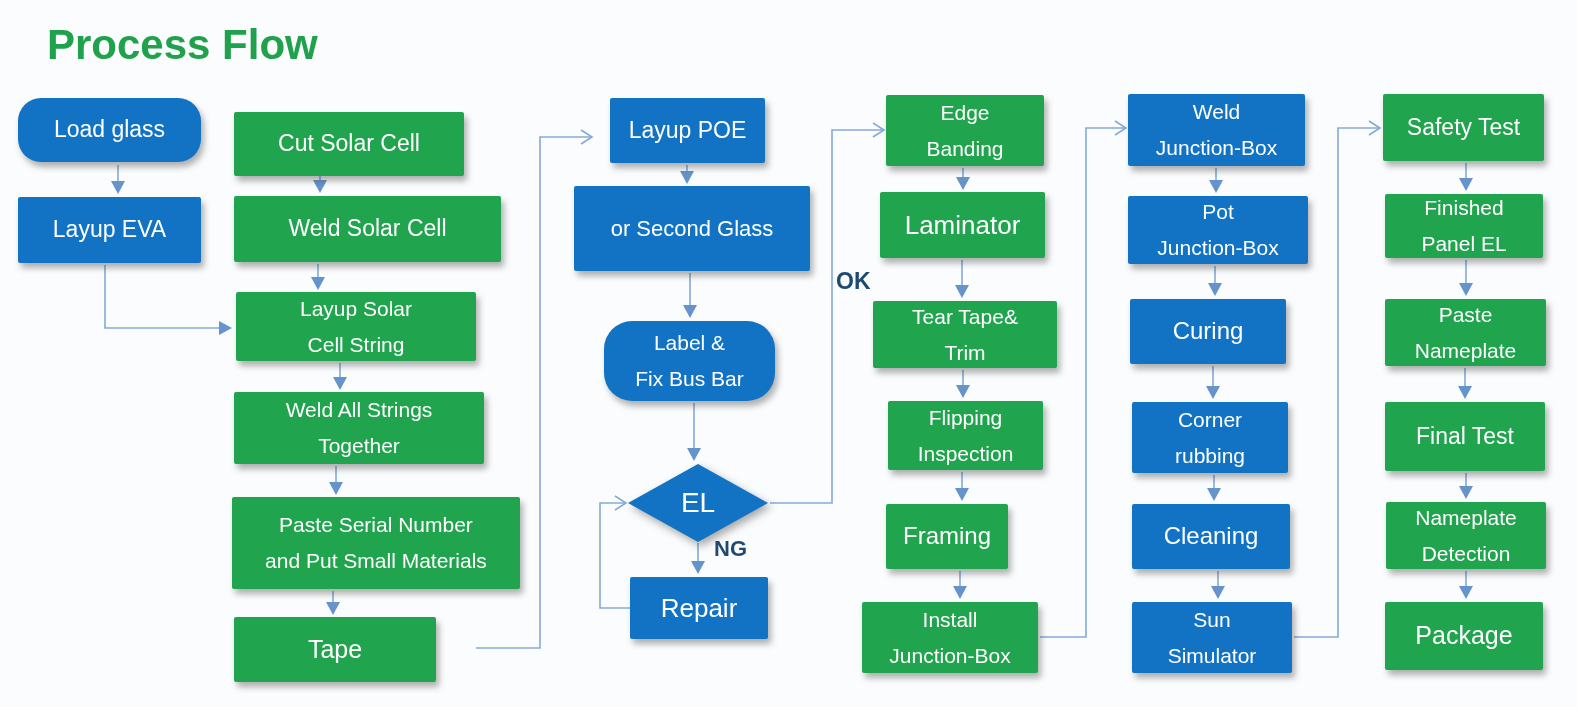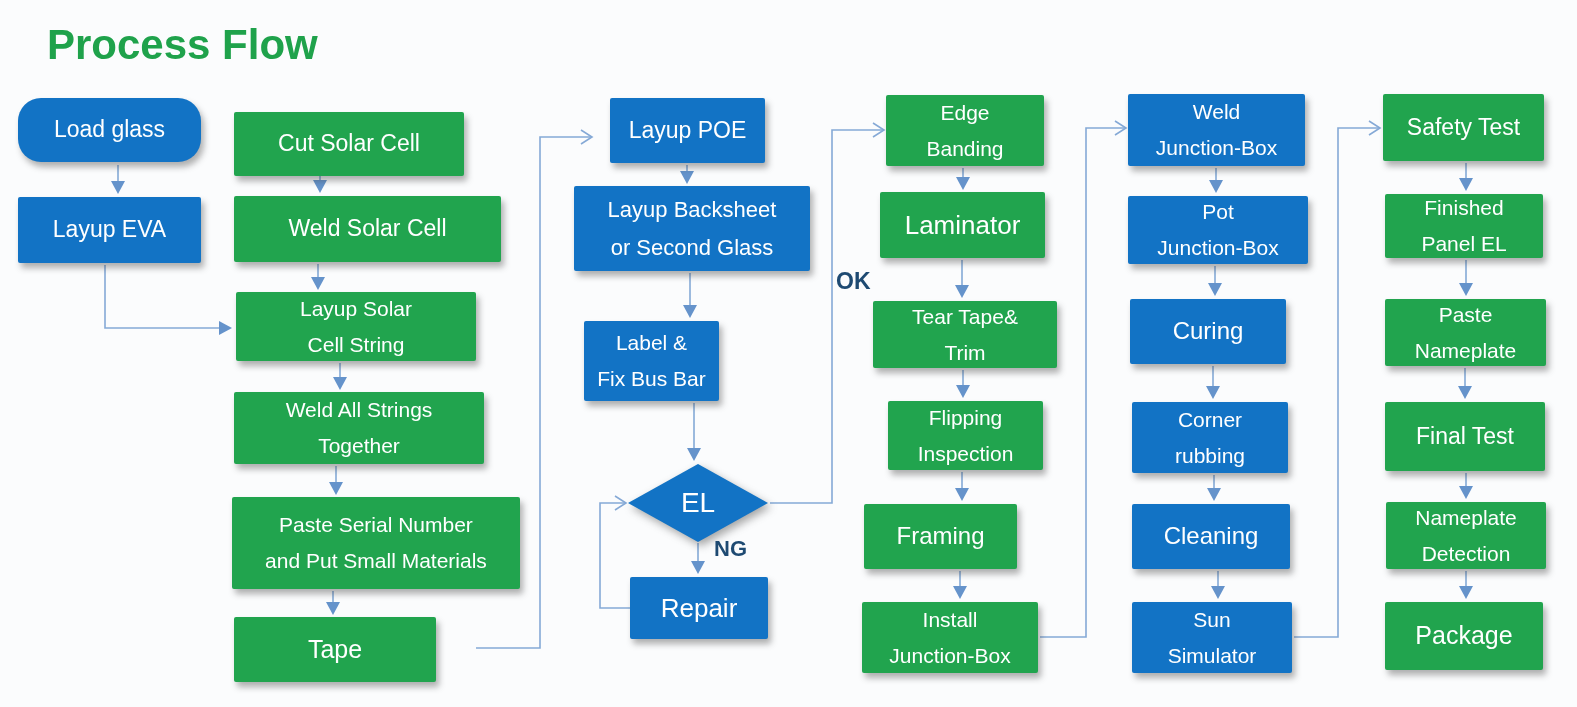--- a/index.html
+++ b/index.html
@@ -215,25 +215,24 @@
           <div>Tape</div>
         </div>
       </div>
       <div class="node blue" style="left: 610px; top: 98px; width: 155px; height: 65px;">
         <div class="node-label single" style="font-size: 23px;">
           <div>Layup POE</div>
         </div>
       </div>
       <div class="node blue" style="left: 574px; top: 186px; width: 236px; height: 85px;">
         <div class="node-label" style="font-size: 22px;">
-          <div>Layup Backsheet</div>
           <div>or Second Glass</div>
         </div>
       </div>
-      <div class="node blue" style="left: 584px; top: 321px; width: 135px; height: 80px;">
+      <div class="node blue" style="left: 604px; top: 321px; width: 171px; height: 80px; border-radius: 28px;">
         <div class="node-label" style="font-size: 21px;">
           <div>Label &amp;</div>
           <div>Fix Bus Bar</div>
         </div>
       </div>
       <div class="node blue diamond" style="left: 628px; top: 464px; width: 140px; height: 78px; text-align: center;">
         <div class="diamond-bg blue"></div>
         <div class="node-label single" style="font-size: 28px;">
           <div>EL</div>
         </div>
@@ -259,21 +258,21 @@
           <div>Tear Tape&amp;</div>
           <div>Trim</div>
         </div>
       </div>
       <div class="node green" style="left: 888px; top: 401px; width: 155px; height: 69px;">
         <div class="node-label" style="font-size: 21px;">
           <div>Flipping</div>
           <div>Inspection</div>
         </div>
       </div>
-      <div class="node green" style="left: 864px; top: 504px; width: 153px; height: 65px;">
+      <div class="node green" style="left: 886px; top: 504px; width: 122px; height: 65px;">
         <div class="node-label single" style="font-size: 24px;">
           <div>Framing</div>
         </div>
       </div>
       <div class="node green" style="left: 862px; top: 602px; width: 176px; height: 71px;">
         <div class="node-label" style="font-size: 21px;">
           <div>Install</div>
           <div>Junction-Box</div>
         </div>
       </div>

